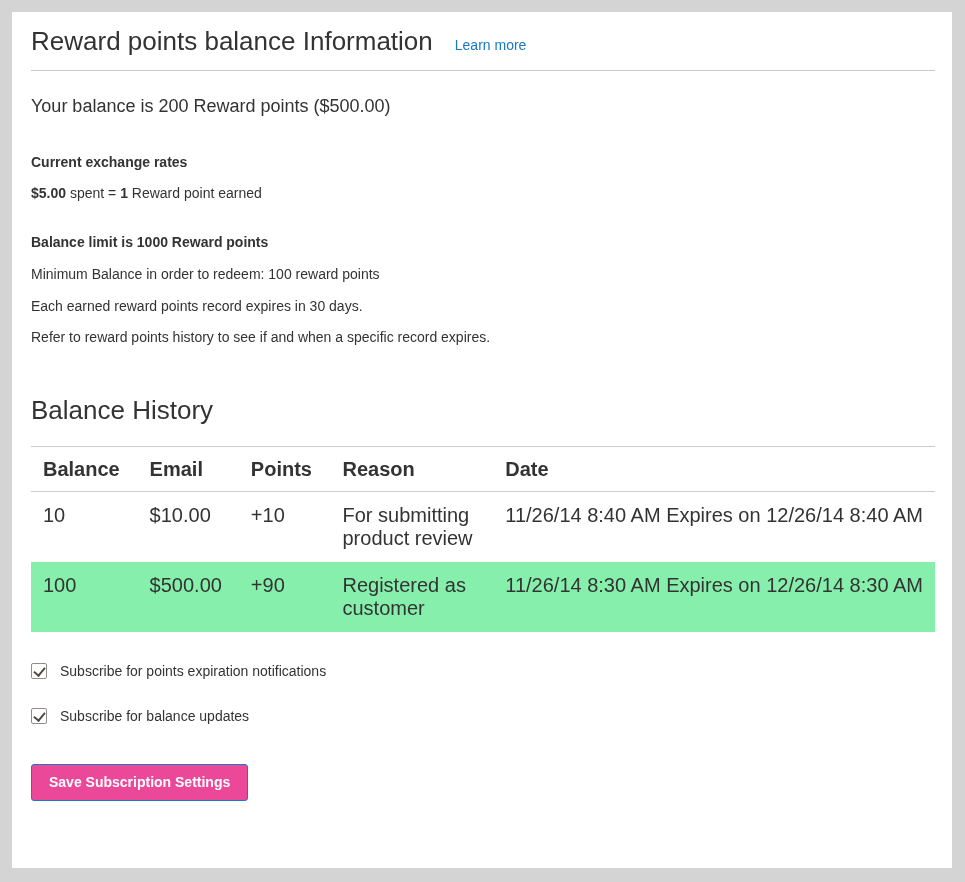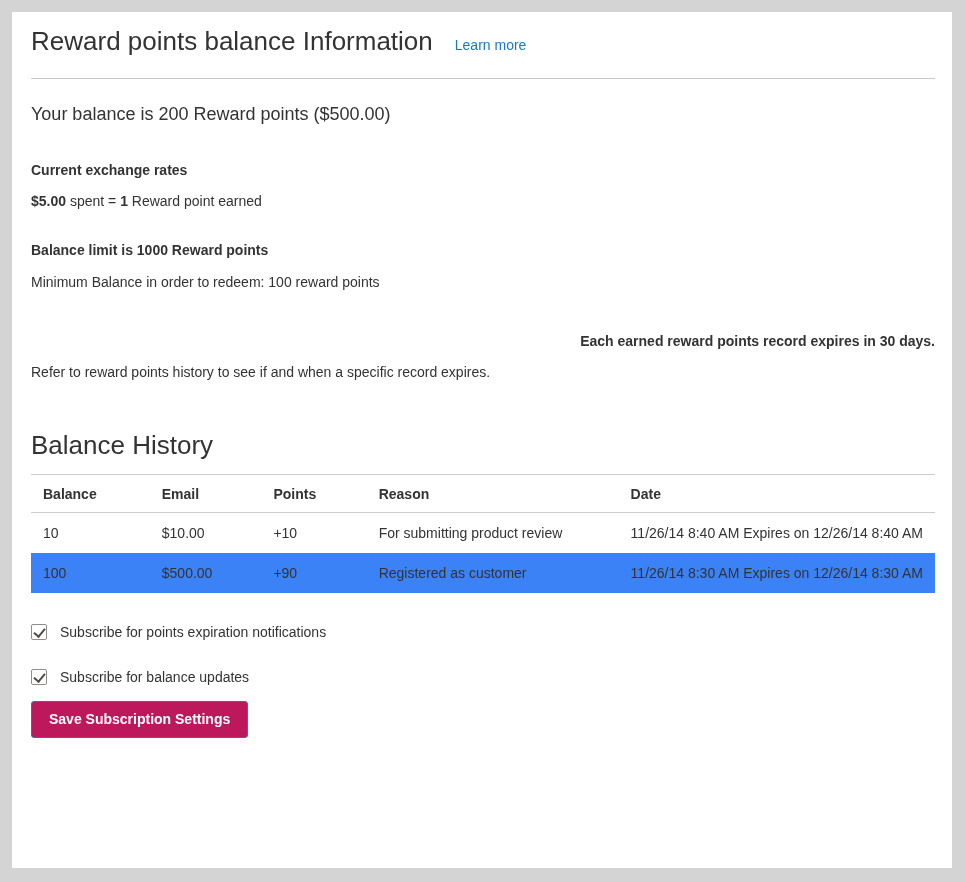--- a/index.html
+++ b/index.html
@@ -17,21 +17,21 @@
     height: calc(100% - 26px);
     margin: 12px 13px 14px 12px;
     padding: 14px 17px 0 19px;
     overflow: hidden;
   }
   
   .page-header {
     display: flex;
     align-items: baseline;
     gap: 22px;
-    padding-bottom: 21px;
+    padding-bottom: 13px;
     border-bottom: 1px solid #c9c9c9;
   }
   .page-title {
     font-size: 26px;
     font-weight: 300;
     color: #333;
     letter-spacing: 0;
   }
   .learn-more {
     font-size: 14px;
@@ -47,48 +47,48 @@
   }
   .exchange-heading {
     margin-top: 37px;
     font-weight: 700;
     font-size: 14px;
   }
   .rates { margin-top: 14px; line-height: 19px; }
   .rates p { margin: 0; }
   .balance-limit { margin-top: 31px; font-weight: 700; }
   .min-balance { margin-top: 16px; }
-  .expiry { margin-top: 43px; font-weight: 700; text-align: right; }
+  .expiry { margin-top: 16px; font-weight: 400; }
   .expiry-note { margin-top: 15px; }
   
   h2.section-heading {
     font-size: 26px;
     font-weight: 300;
     color: #333;
   }
   .history-heading { margin-top: 50px; }
   
   table.history-table {
     width: 100%;
     border-collapse: collapse;
-    margin-top: 13px;
-    font-size: 14px;
+    margin-top: 20px;
+    font-size: 20px;
     border-top: 1px solid #cccccc;
   }
   table.history-table thead th {
     text-align: left;
     font-weight: 700;
     padding: 11px 12px 10px 12px;
     border-bottom: 1px solid #cccccc;
   }
   table.history-table tbody td {
     padding: 12px 12px;
     vertical-align: top;
   }
-  table.history-table tbody tr.striped { background: #3b82f6; }
+  table.history-table tbody tr.striped { background: #86efac; }
   .col-balance { width: 13.2%; }
   .col-amount  { width: 12.4%; }
   .col-points  { width: 11.7%; }
   .col-reason  { width: 28.1%; }
   .col-date    { width: 34.6%; }
   td.cell-date { white-space: nowrap; }
   
   .email-heading {
     margin-top: 66px;
     padding-bottom: 11px;
@@ -120,23 +120,23 @@
     top: 1px;
     width: 5px;
     height: 9px;
     border: solid #514943;
     border-width: 0 2px 2px 0;
     transform: rotate(40deg);
   }
   .checkbox-label { cursor: pointer; }
   
   .save-button {
-    margin-top: 16px;
+    margin-top: 40px;
     display: inline-block;
-    background: #be185d;
+    background: #ec4899;
     border: 1px solid #1979c3;
     border-radius: 3px;
     color: #ffffff;
     font-family: "Liberation Sans", sans-serif;
     font-size: 14px;
     font-weight: 700;
     padding: 9px 17px 10px 17px;
     cursor: pointer;
   }
 </style>

